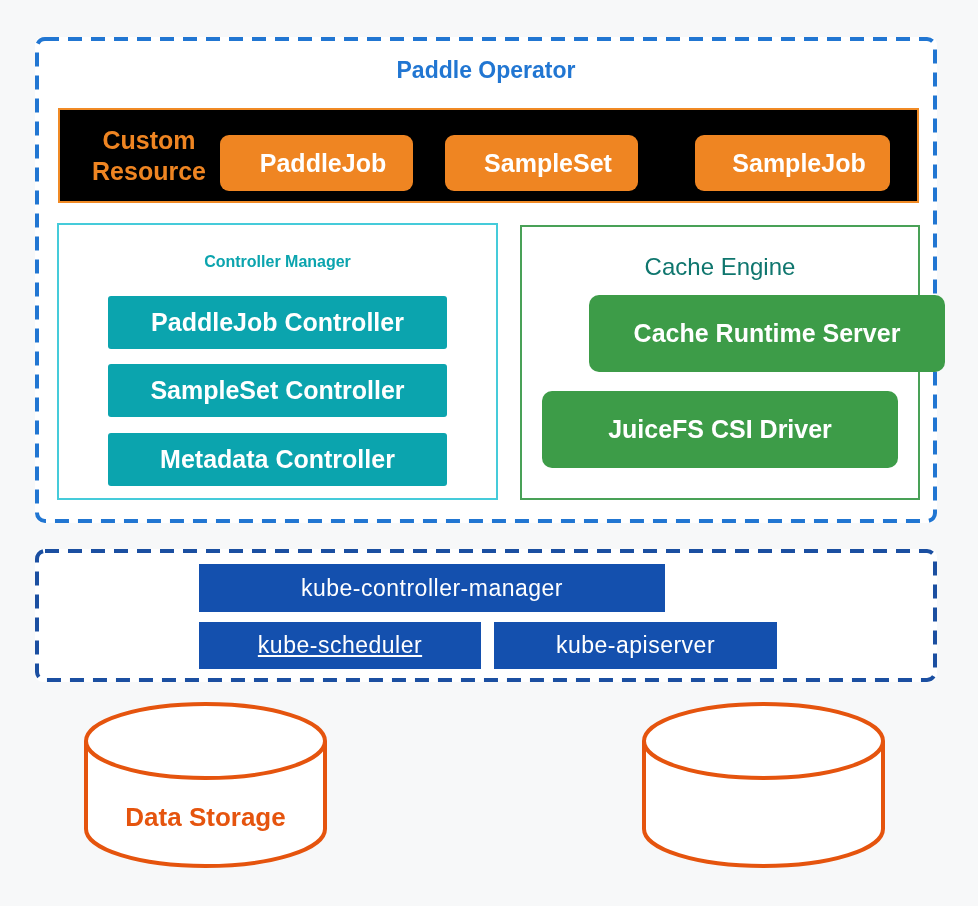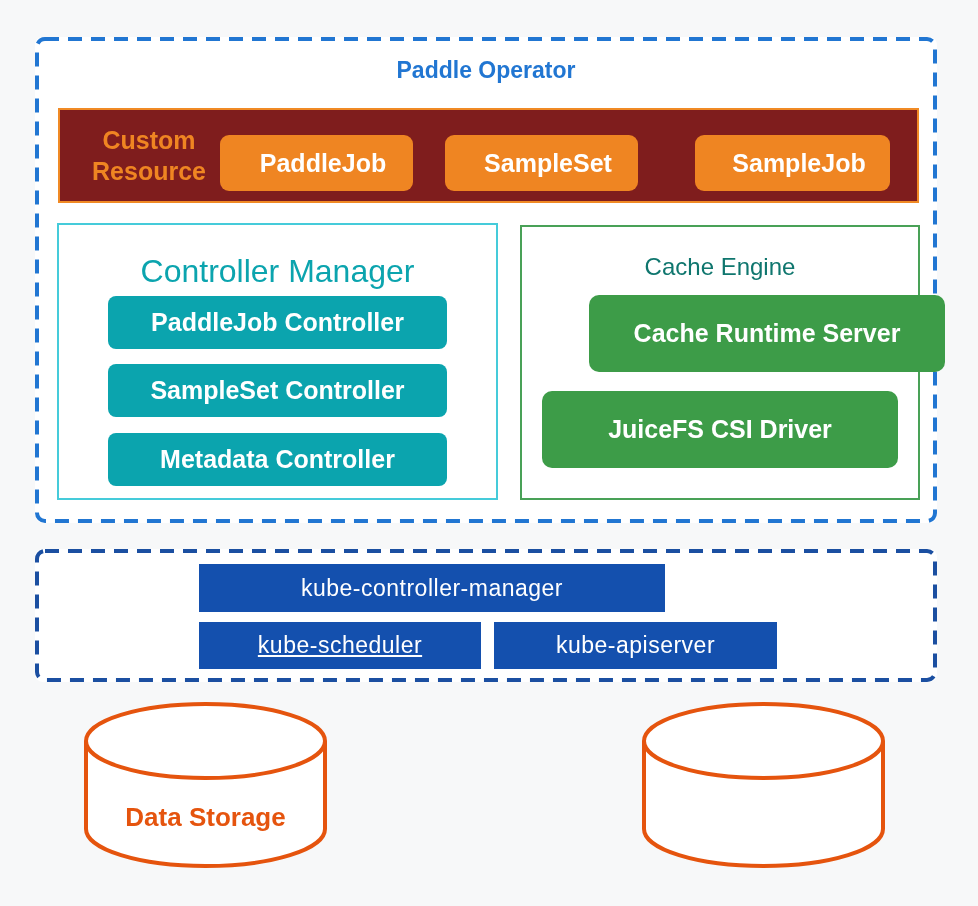--- a/index.html
+++ b/index.html
@@ -20,21 +20,21 @@
   #kubernetes-layer{left:35px;top:549px;width:902px;height:133px;}
 
   .po-title{
     left:0;top:20px;width:100%;
     text-align:center;font-size:23px;font-weight:700;color:#2176d2;
   }
 
   
   #custom-resource{
     left:23px;top:71px;width:857px;height:91px;
-    border:2px solid #f08a25;background:#7f1d1d;
+    border:2px solid #f08a25;background:#000000;
   }
   .cr-label{
     left:18px;top:14px;width:142px;height:64px;
     color:#ef8522;font-size:25px;font-weight:700;line-height:31px;
     text-align:center;display:flex;align-items:center;justify-content:center;
   }
   .cr-pill{
     top:25px;height:56px;border-radius:9px;background:#ef8522;
     color:#ffffff;font-size:25px;font-weight:700;
     display:flex;align-items:center;justify-content:center;padding-left:13px;
@@ -43,24 +43,24 @@
   #cr-pill-1{left:385px;width:180px;}
   #cr-pill-2{left:611px;width:182px;margin-left:24px;}
 
   
   #controller-manager{
     left:22px;top:186px;width:437px;height:273px;
     border:2px solid #45cbda;background:#ffffff;
   }
   .cm-title{
     left:0;top:28px;width:100%;text-align:center;
-    color:#0ba4ae;font-size:32px;font-weight:400;
+    color:#0ba4ae;font-size:16px;font-weight:700;
   }
   .cm-item{
-    left:49px;width:339px;height:53px;background:#0ba4ae;border-radius:8px;
+    left:49px;width:339px;height:53px;background:#0ba4ae;border-radius:3px;
     color:#ffffff;font-size:25px;font-weight:700;
     display:flex;align-items:center;justify-content:center;
   }
   #cm-item-0{top:71px;}
   #cm-item-1{top:139px;}
   #cm-item-2{top:208px;}
 
   
   #cache-engine{
     left:485px;top:188px;width:396px;height:271px;

